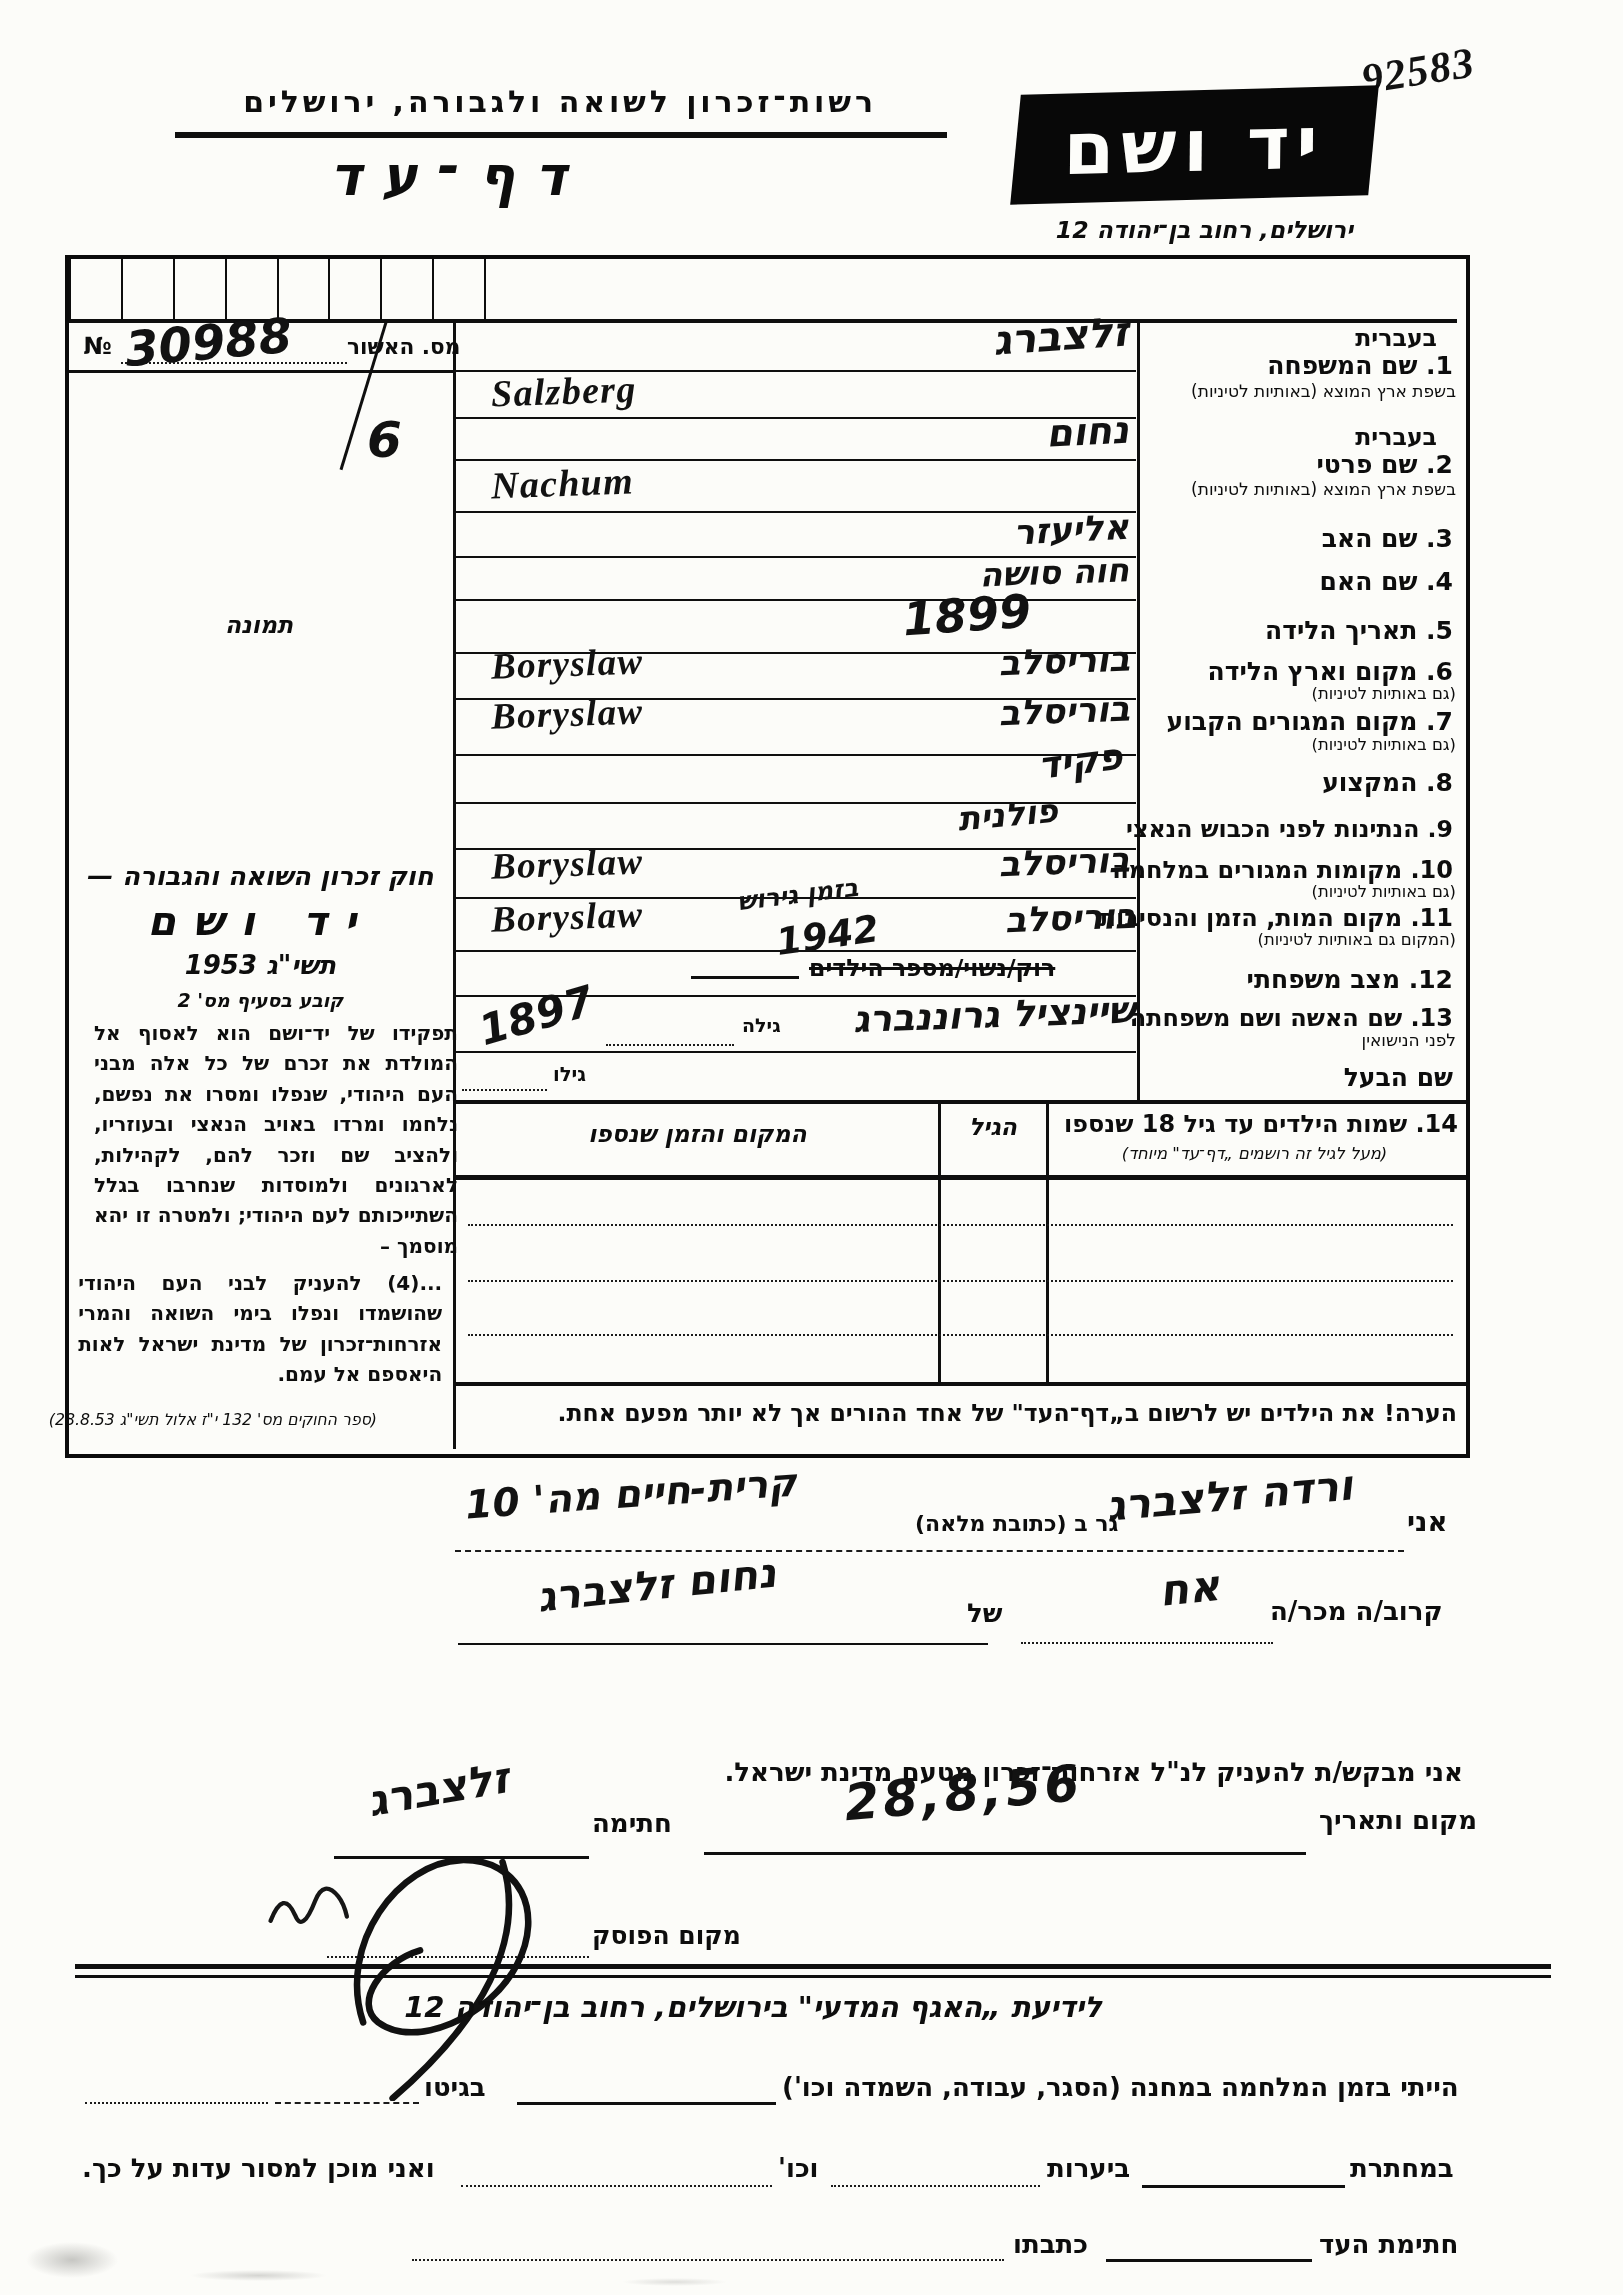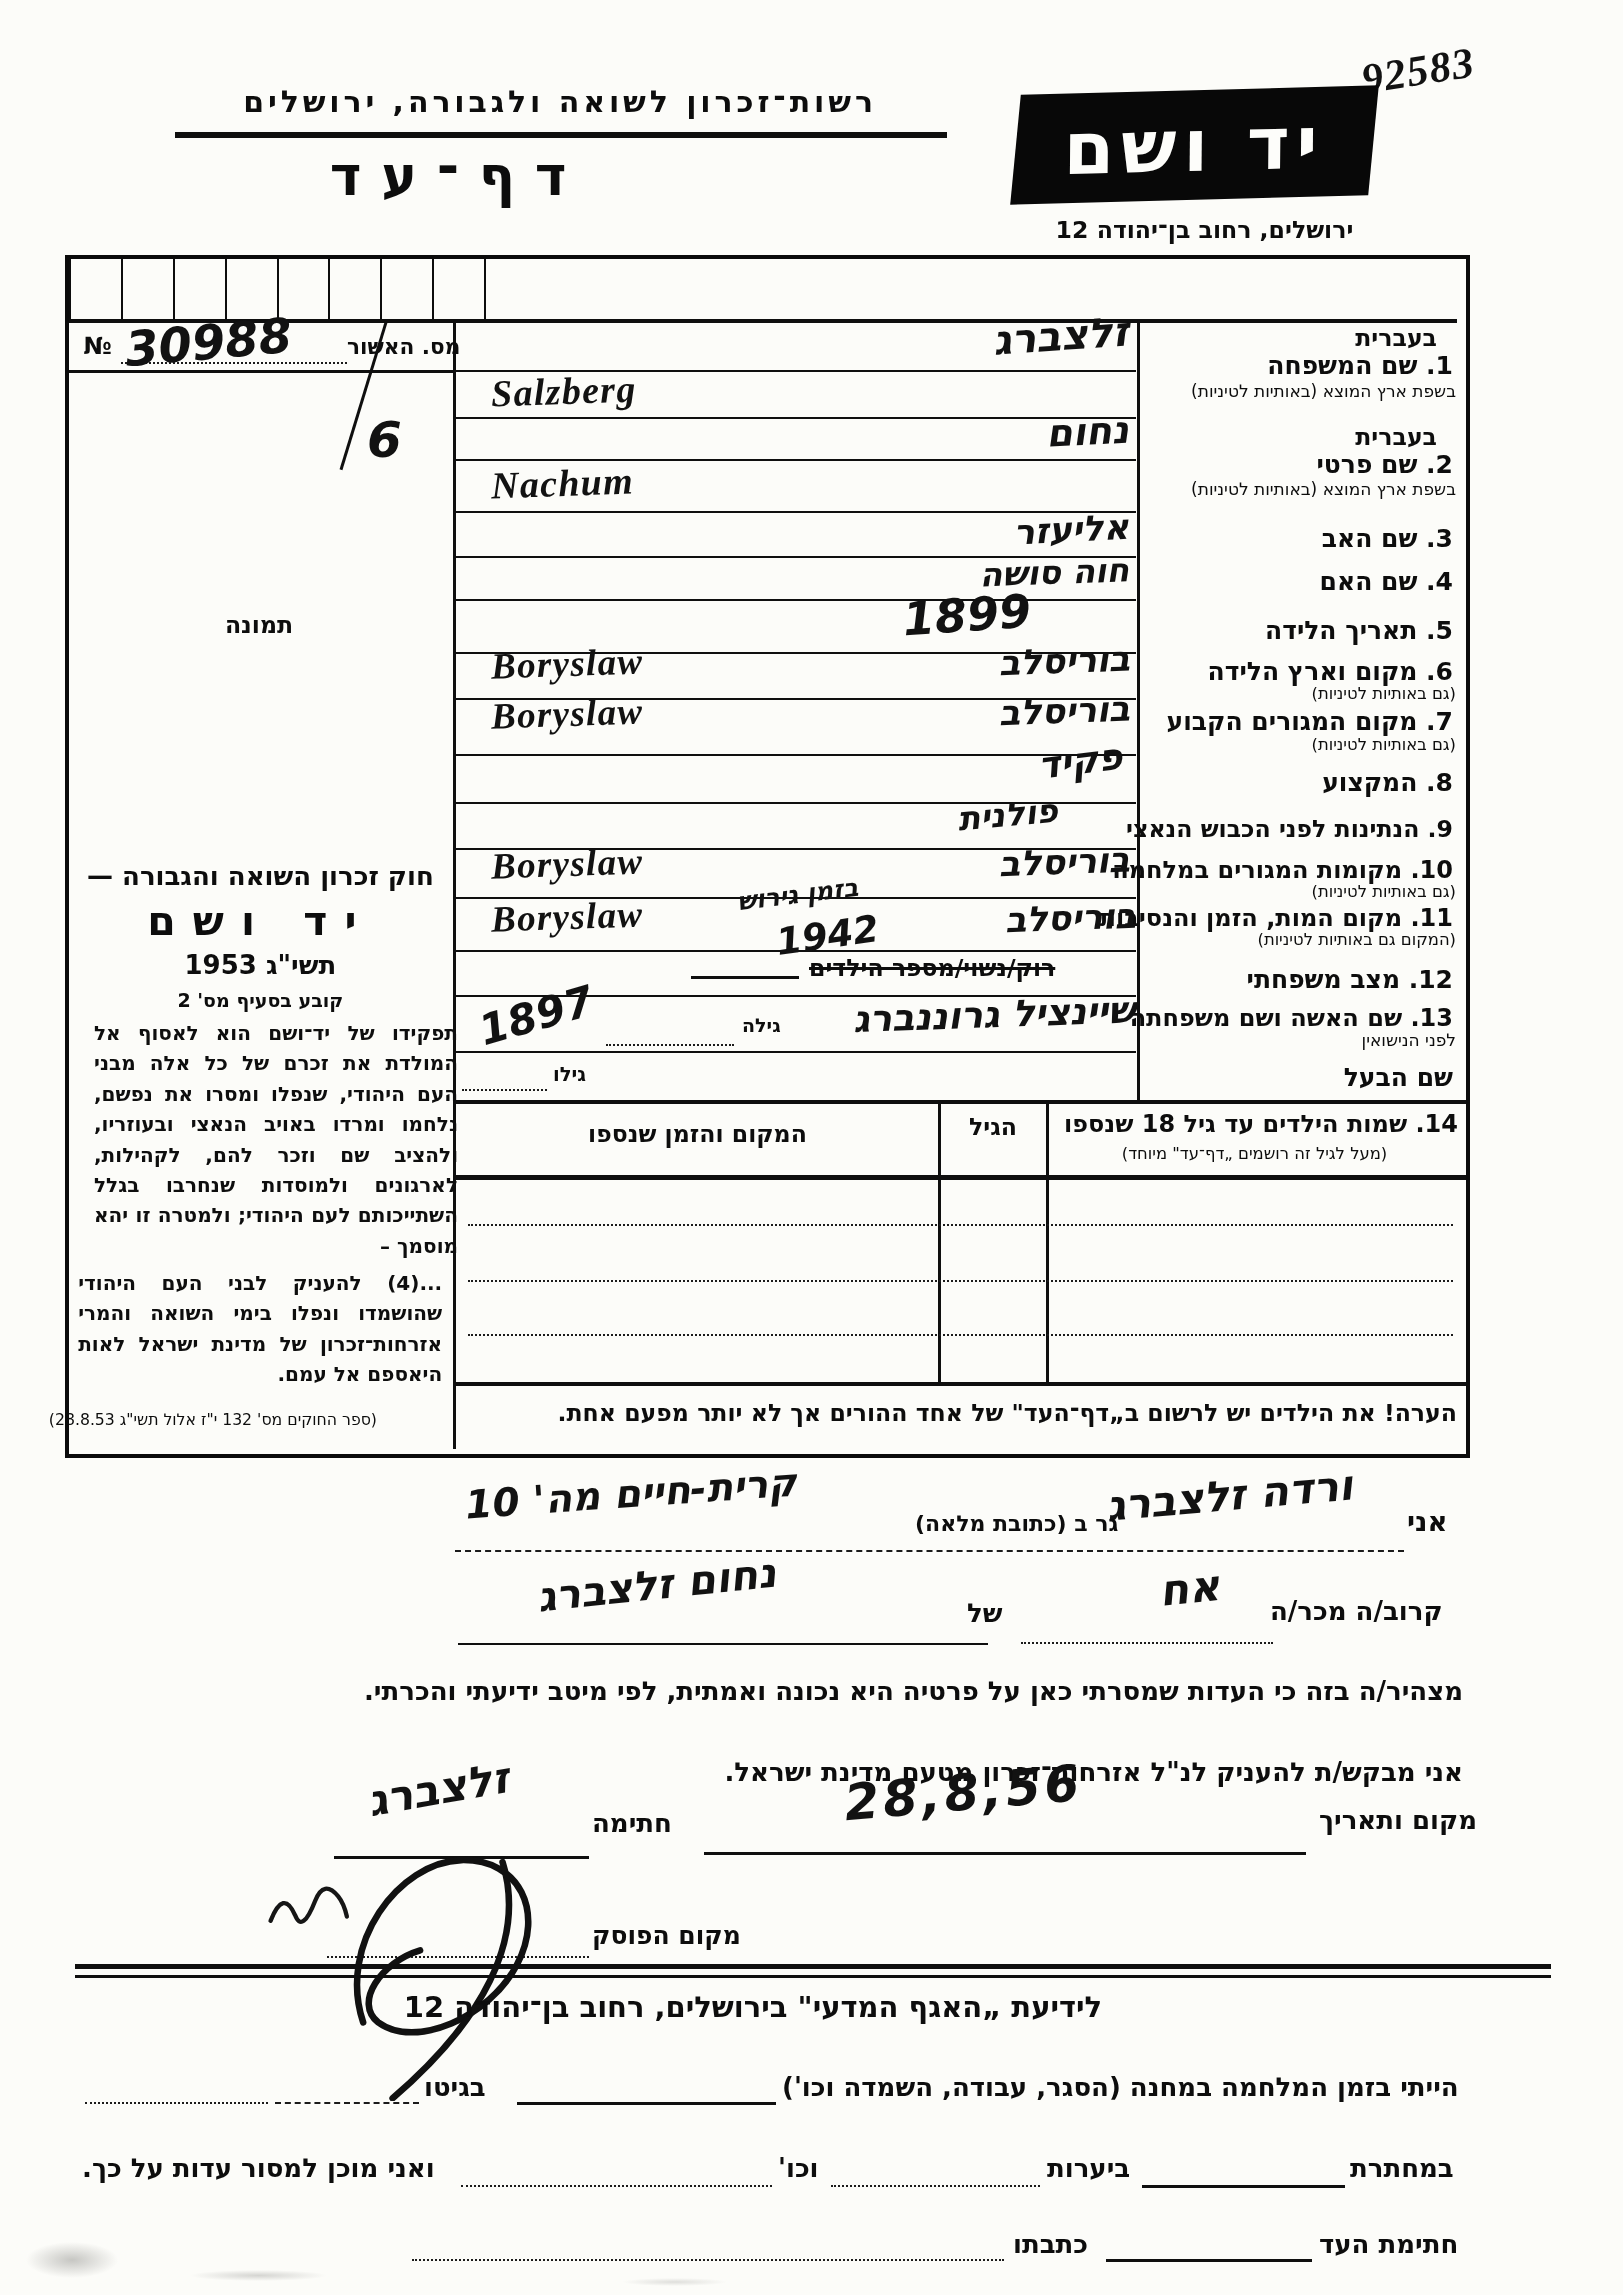--- a/index.html
+++ b/index.html
@@ -8,21 +8,21 @@
   .abs{position:absolute;}
   .p{font-weight:700;white-space:nowrap;color:#0d0d0d;}
   .wrap{white-space:normal;}
   .hw{font-style:italic;font-weight:600;white-space:nowrap;color:#121212;}
   .hwl{font-family:"Liberation Serif",serif;font-style:italic;font-weight:700;
        white-space:nowrap;color:#121212;letter-spacing:1.3px;direction:ltr;}
   .ln{background:#0f0f0f;height:2.6px;}
   .vln{background:#0f0f0f;width:2.6px;}
   .dot{border-top:2.6px dotted #1b1b1b;height:0;}
   .dash{border-top:2.6px dashed #1b1b1b;height:0;}
-  .ctr{text-align:center;}
+  .ctr{text-align:center;font-style:italic;}
   .rt{text-align:right;}
   .strike{text-decoration:line-through;text-decoration-thickness:3.3px;}
   #fbox{position:absolute;left:65px;top:255px;width:1397px;height:1195px;border:4.6px solid #0b0b0b;}
   .cellstrip{display:flex;}
   .cellstrip div{flex:1;border-left:2px solid #0d0d0d;}
   .just{text-align:justify;line-height:1.52;font-weight:700;}
   .logo{background:#080808;color:#fdfdfa;display:flex;align-items:center;justify-content:center;}
   .noise{background:radial-gradient(closest-side,#9a9a96,transparent);}
 </style>
 </head>
@@ -188,21 +188,20 @@
   <div class="abs hw" style="left:465px;top:1471px;font-size:39px;transform:rotate(-4deg);">קרית-חיים מה' 10</div>
   <div class="abs dash" style="left:455px;top:1550px;width:949px;"></div>
 
   <div class="abs p" style="left:1270px;top:1596px;font-size:26px;">קרוב/ה מכר/ה</div>
   <div class="abs hw" style="left:1159px;top:1563px;font-size:43px;transform:rotate(-6deg);">אח</div>
   <div class="abs p" style="left:967px;top:1598px;font-size:26px;">של</div>
   <div class="abs hw" style="left:537px;top:1561px;font-size:41px;transform:rotate(-6deg);">נחום זלצברג</div>
   <div class="abs dot" style="left:1021px;top:1642px;width:252px;"></div>
   <div class="abs ln" style="left:458px;top:1643px;width:530px;height:2px;"></div>
 
-  <div class="abs p rt" style="left:301px;top:1676px;width:1162px;font-size:26px;">מצהיר/ה בזה כי העדות שמסרתי כאן על פרטיה היא נכונה ואמתית, לפי מיטב ידיעתי והכרתי.</div>
   <div class="abs p rt" style="left:543px;top:1757px;width:920px;font-size:26px;">אני מבקש/ת להעניק לנ"ל אזרחות־זכרון מטעם מדינת ישראל.</div>
 
   <div class="abs p" style="left:1319px;top:1805px;font-size:26px;">מקום ותאריך</div>
   <div class="abs hw" style="left:844px;top:1764px;font-size:50px;letter-spacing:3.9px;transform:rotate(-5deg);direction:ltr;">28,8,56</div>
   <div class="abs ln" style="left:704px;top:1852px;width:602px;height:2.6px;"></div>
   <div class="abs p" style="left:592px;top:1808px;font-size:26px;">חתימה</div>
   <div class="abs hw" style="left:367px;top:1764px;font-size:43px;transform:rotate(-10deg);">זלצברג</div>
   <div class="abs ln" style="left:334px;top:1856px;width:255px;height:2.6px;"></div>
 
   <div class="abs p" style="left:592px;top:1921px;font-size:25px;">מקום הפוסק</div>

